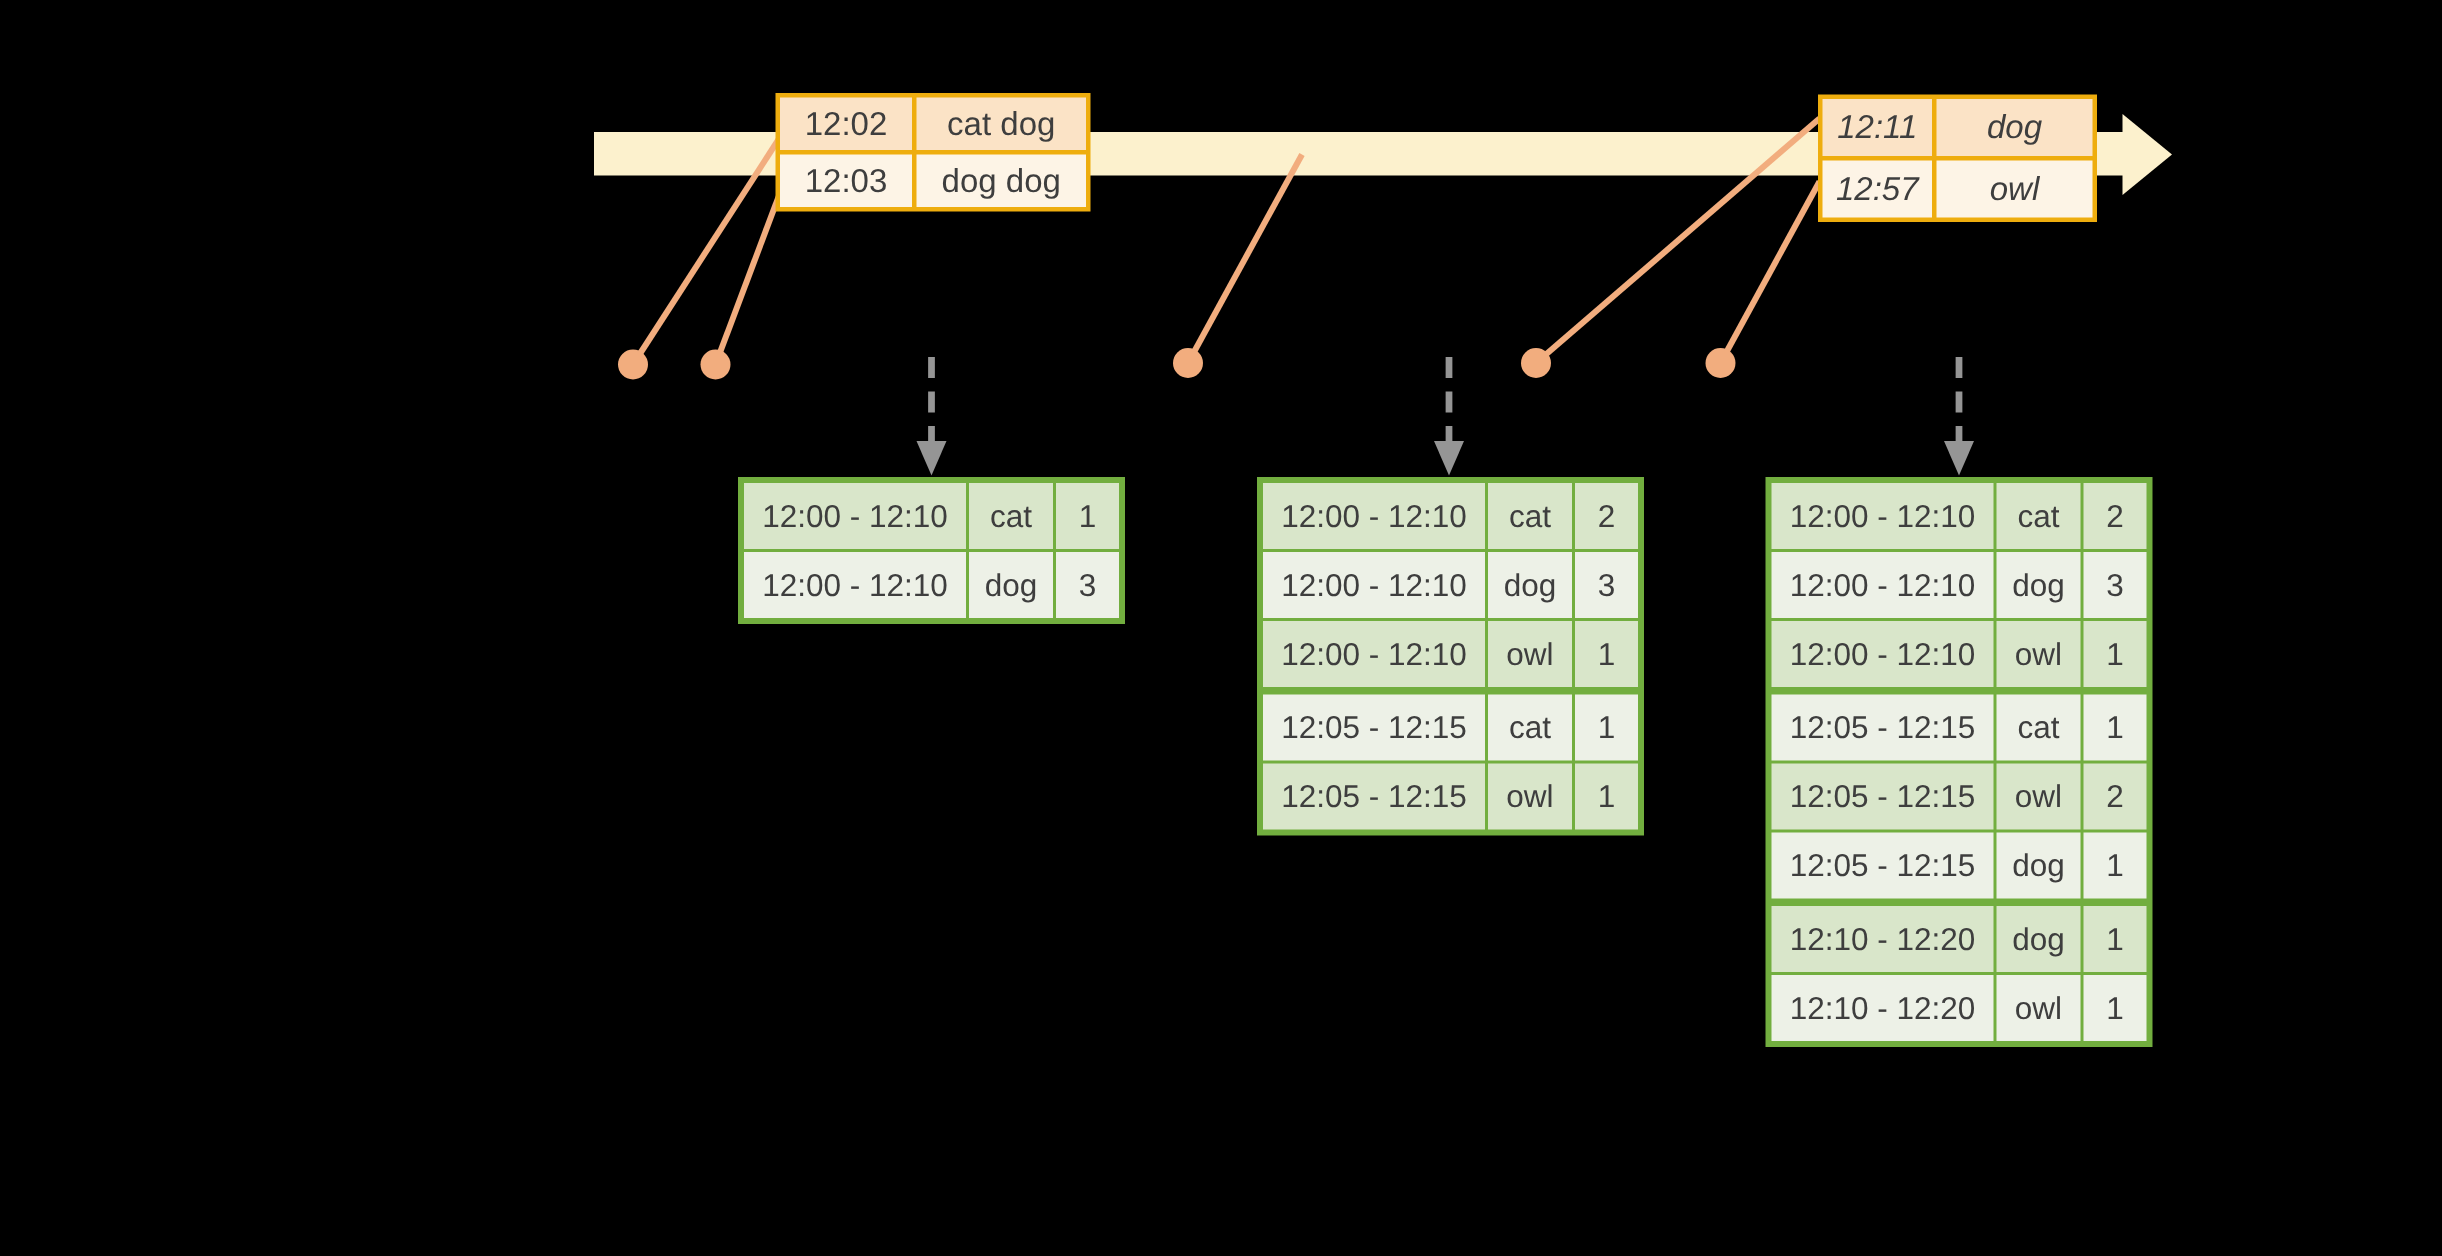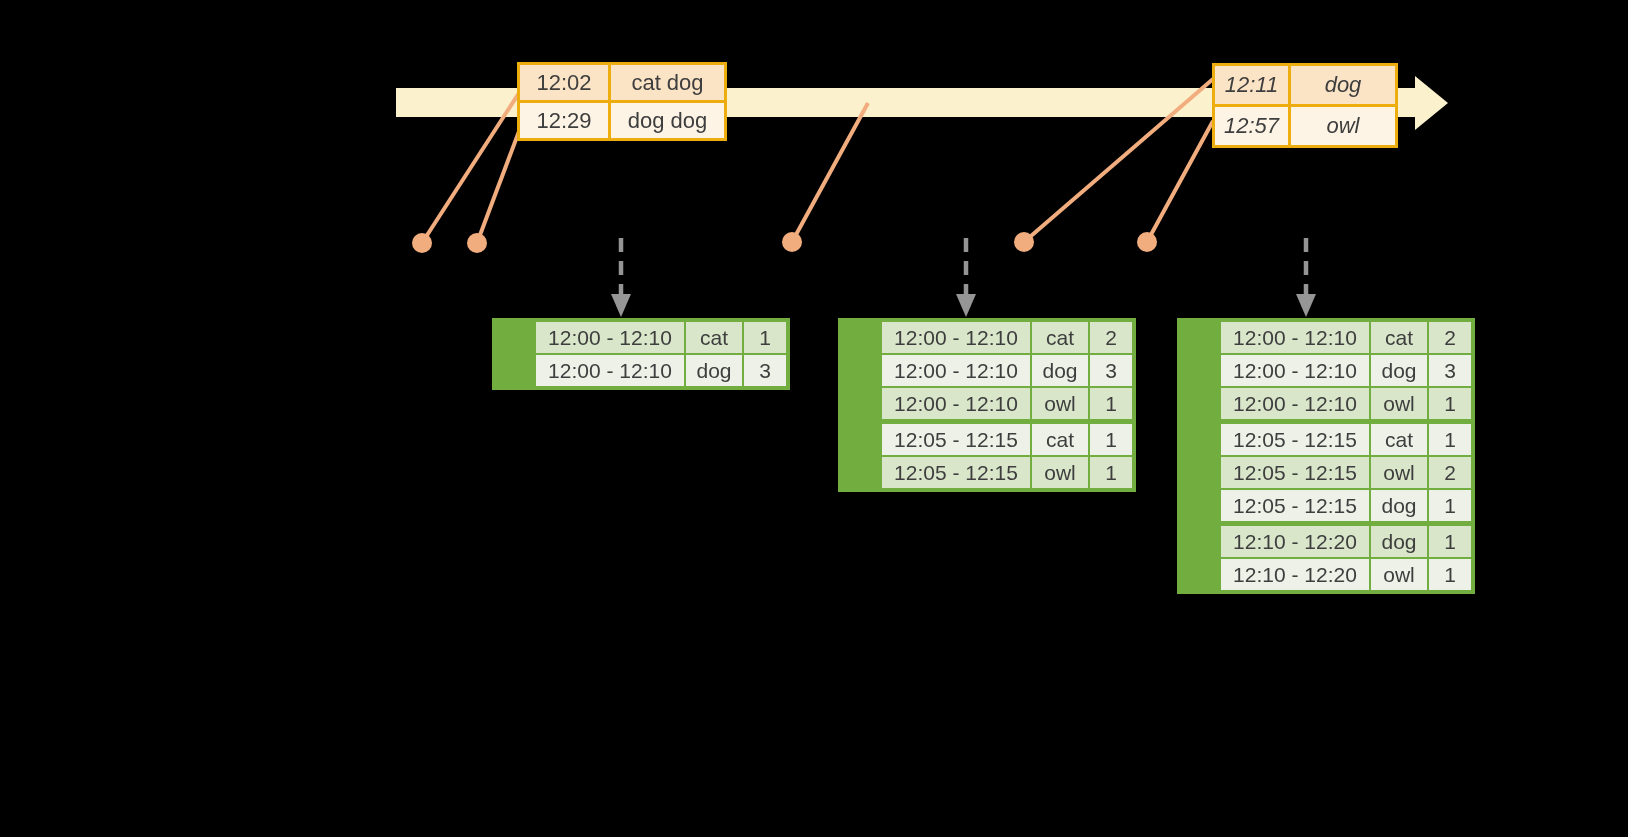--- a/index.html
+++ b/index.html
@@ -38,21 +38,21 @@
   .ecell.light { background:var(--event_fill_light,#fdf4e6); }
   #ebox1 { left:517px; top:62px; grid-template-columns:88px 113px; grid-auto-rows:35px; }
   #ebox2 { left:867px; top:84px; grid-template-columns:83px 101px; grid-auto-rows:33px; }
   #ebox3 { left:1212px; top:63px; grid-template-columns:73px 104px; grid-auto-rows:38px;font-style:italic; }
   
   .rtable {
     position:absolute; z-index:2; display:flex; flex-direction:column; gap:2px;
     padding:4px; background:var(--table_border,#72ae3f); top:318px;
   }
   #rt1 { left:492px; } #rt2 { left:838px; } #rt3 { left:1177px; }
-  .rrow { display:grid; grid-template-columns:148px 56px 42px; gap:2px; height:31px;margin-left:40px; }
+  .rrow { display:grid; grid-template-columns:148px 56px 42px; gap:2px; height:44px; }
   .rrow > div {
     display:flex; align-items:center; justify-content:center;
     font-size:21px; line-height:1;
   }
   .rrow:nth-child(odd)  > div { background:var(--cell_dark,#d9e6ca); }
   .rrow:nth-child(even) > div { background:var(--cell_light,#edf1e7); }
   
   #rt2 .rrow:nth-child(4),
   #rt3 .rrow:nth-child(4),
   #rt3 .rrow:nth-child(7) { margin-top:3px; }
@@ -88,21 +88,21 @@
     </g>
     <g>
       <line class="trig-shaft" x1="1306" y1="238" x2="1306" y2="297"></line>
       <polygon class="trig-head" points="1296,294 1316,294 1306,317"></polygon>
     </g>
   </svg>
 
   <div id="ebox1" class="ebox">
     <div class="ecell dark">12:02</div>
     <div class="ecell dark">cat dog</div>
-    <div class="ecell light">12:29</div>
+    <div class="ecell light">12:03</div>
     <div class="ecell light">dog dog</div>
   </div>
 
 
   <div id="ebox3" class="ebox">
     <div class="ecell dark">12:11</div>
     <div class="ecell dark">dog</div>
     <div class="ecell light">12:57</div>
     <div class="ecell light">owl</div>
   </div>

